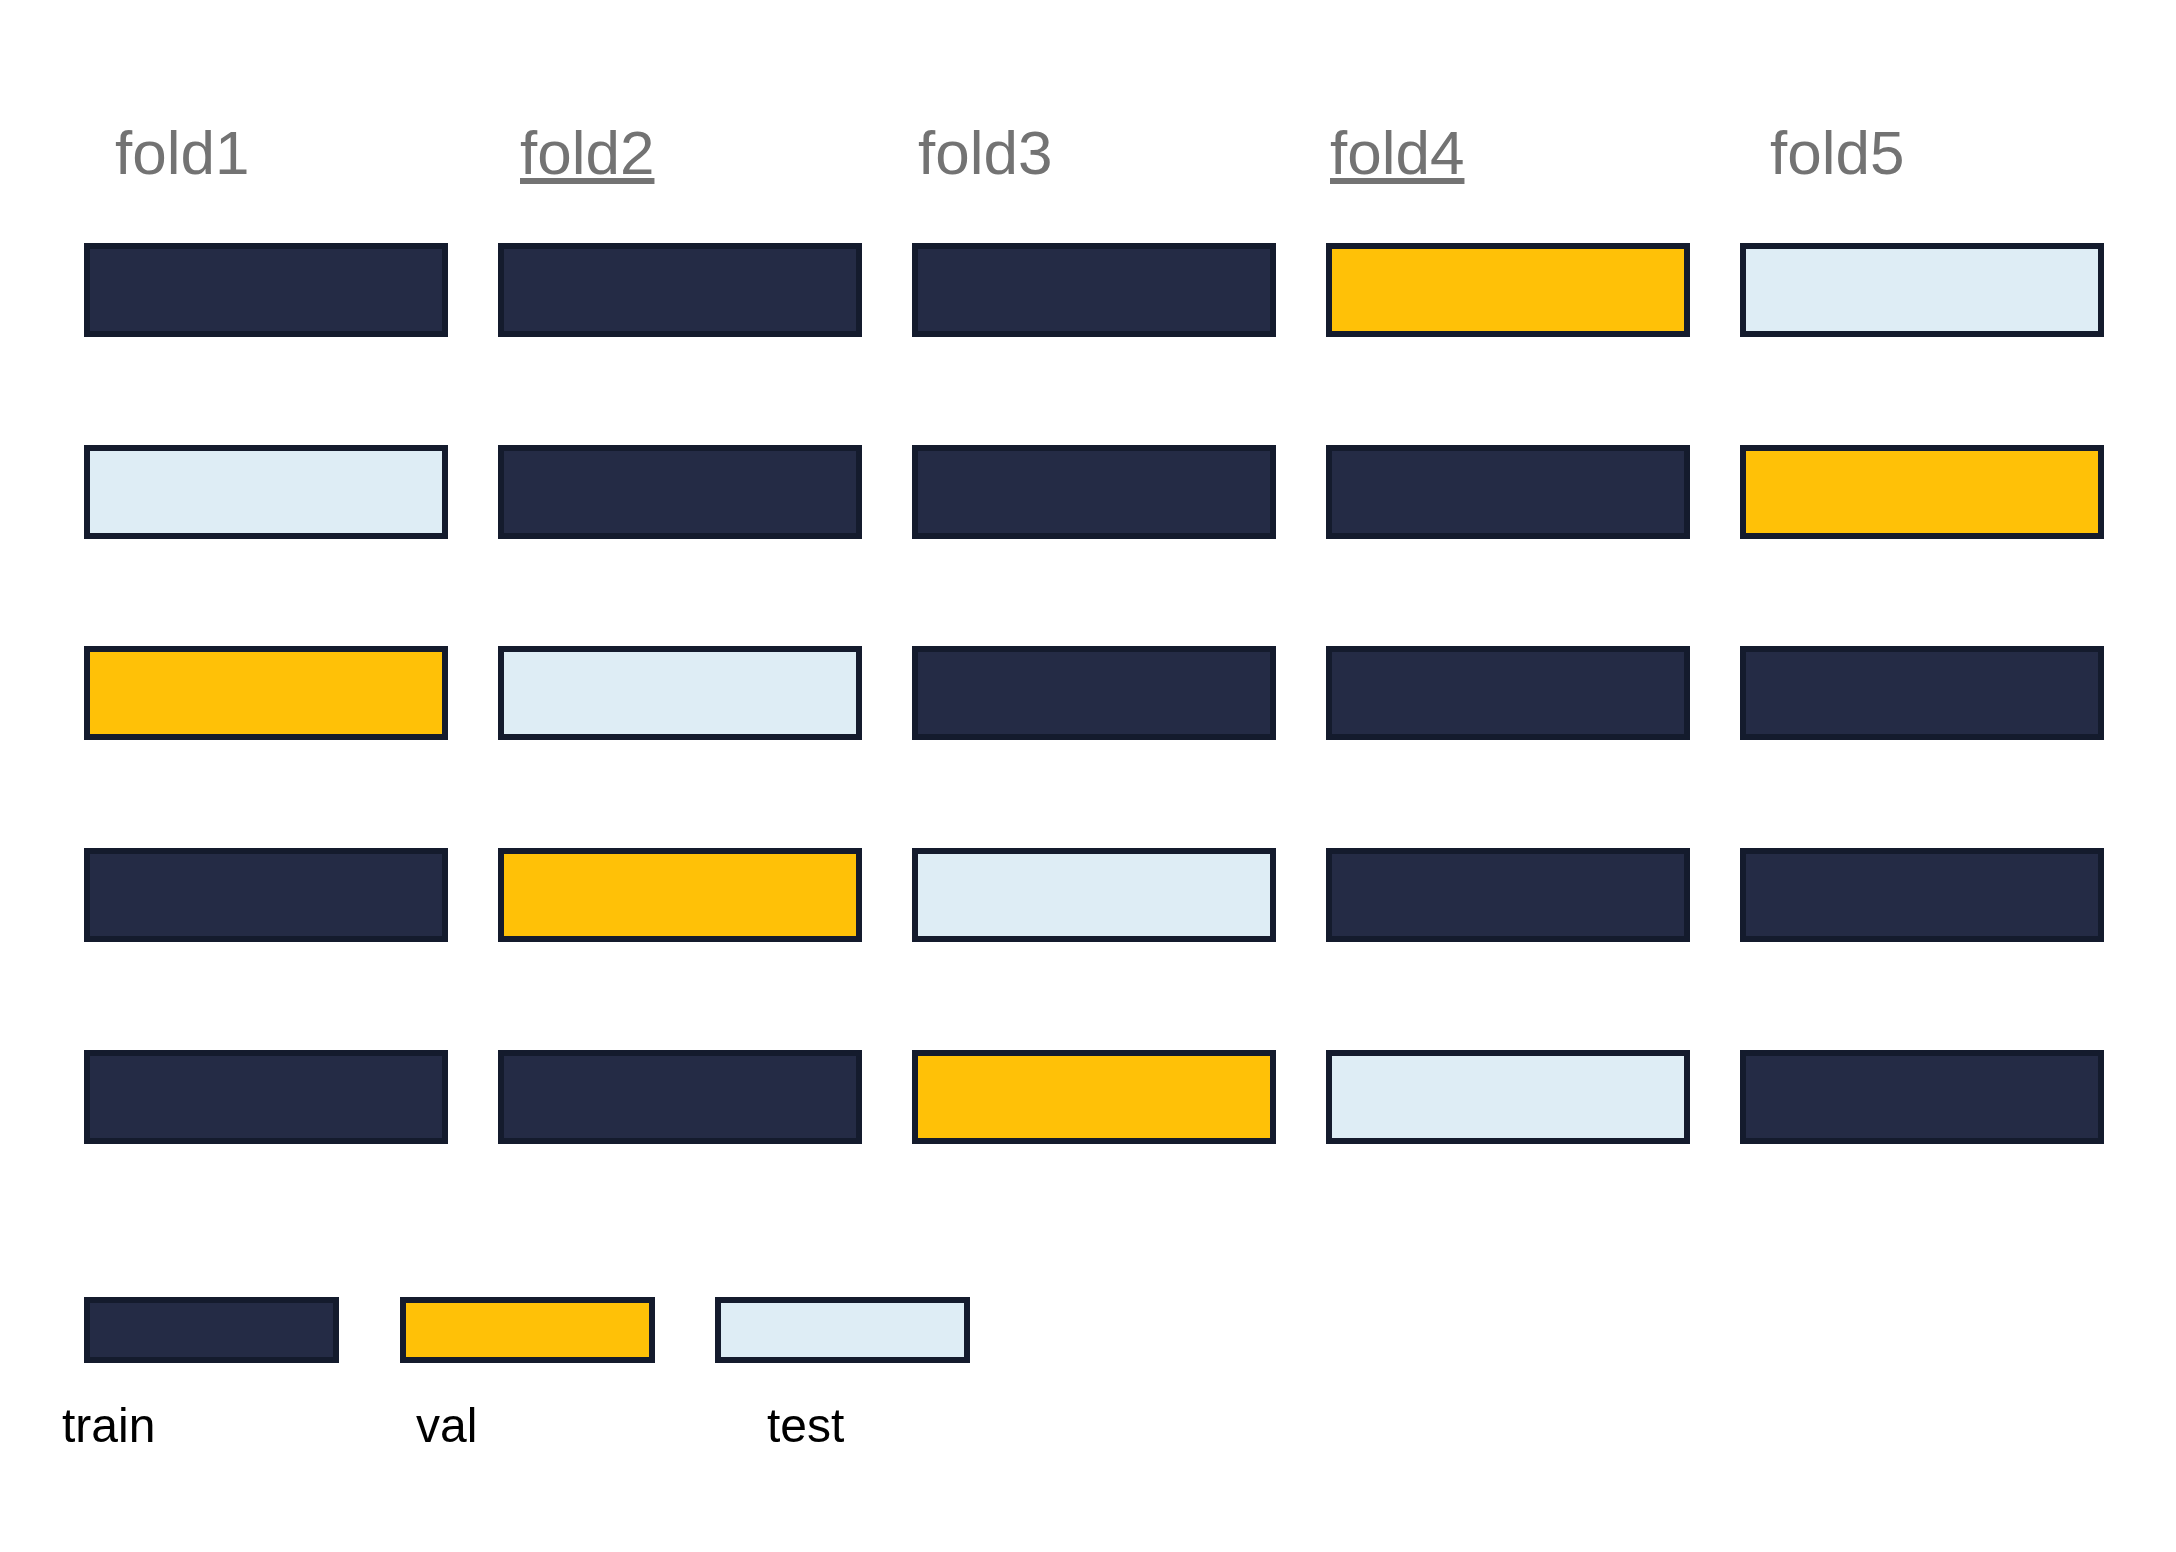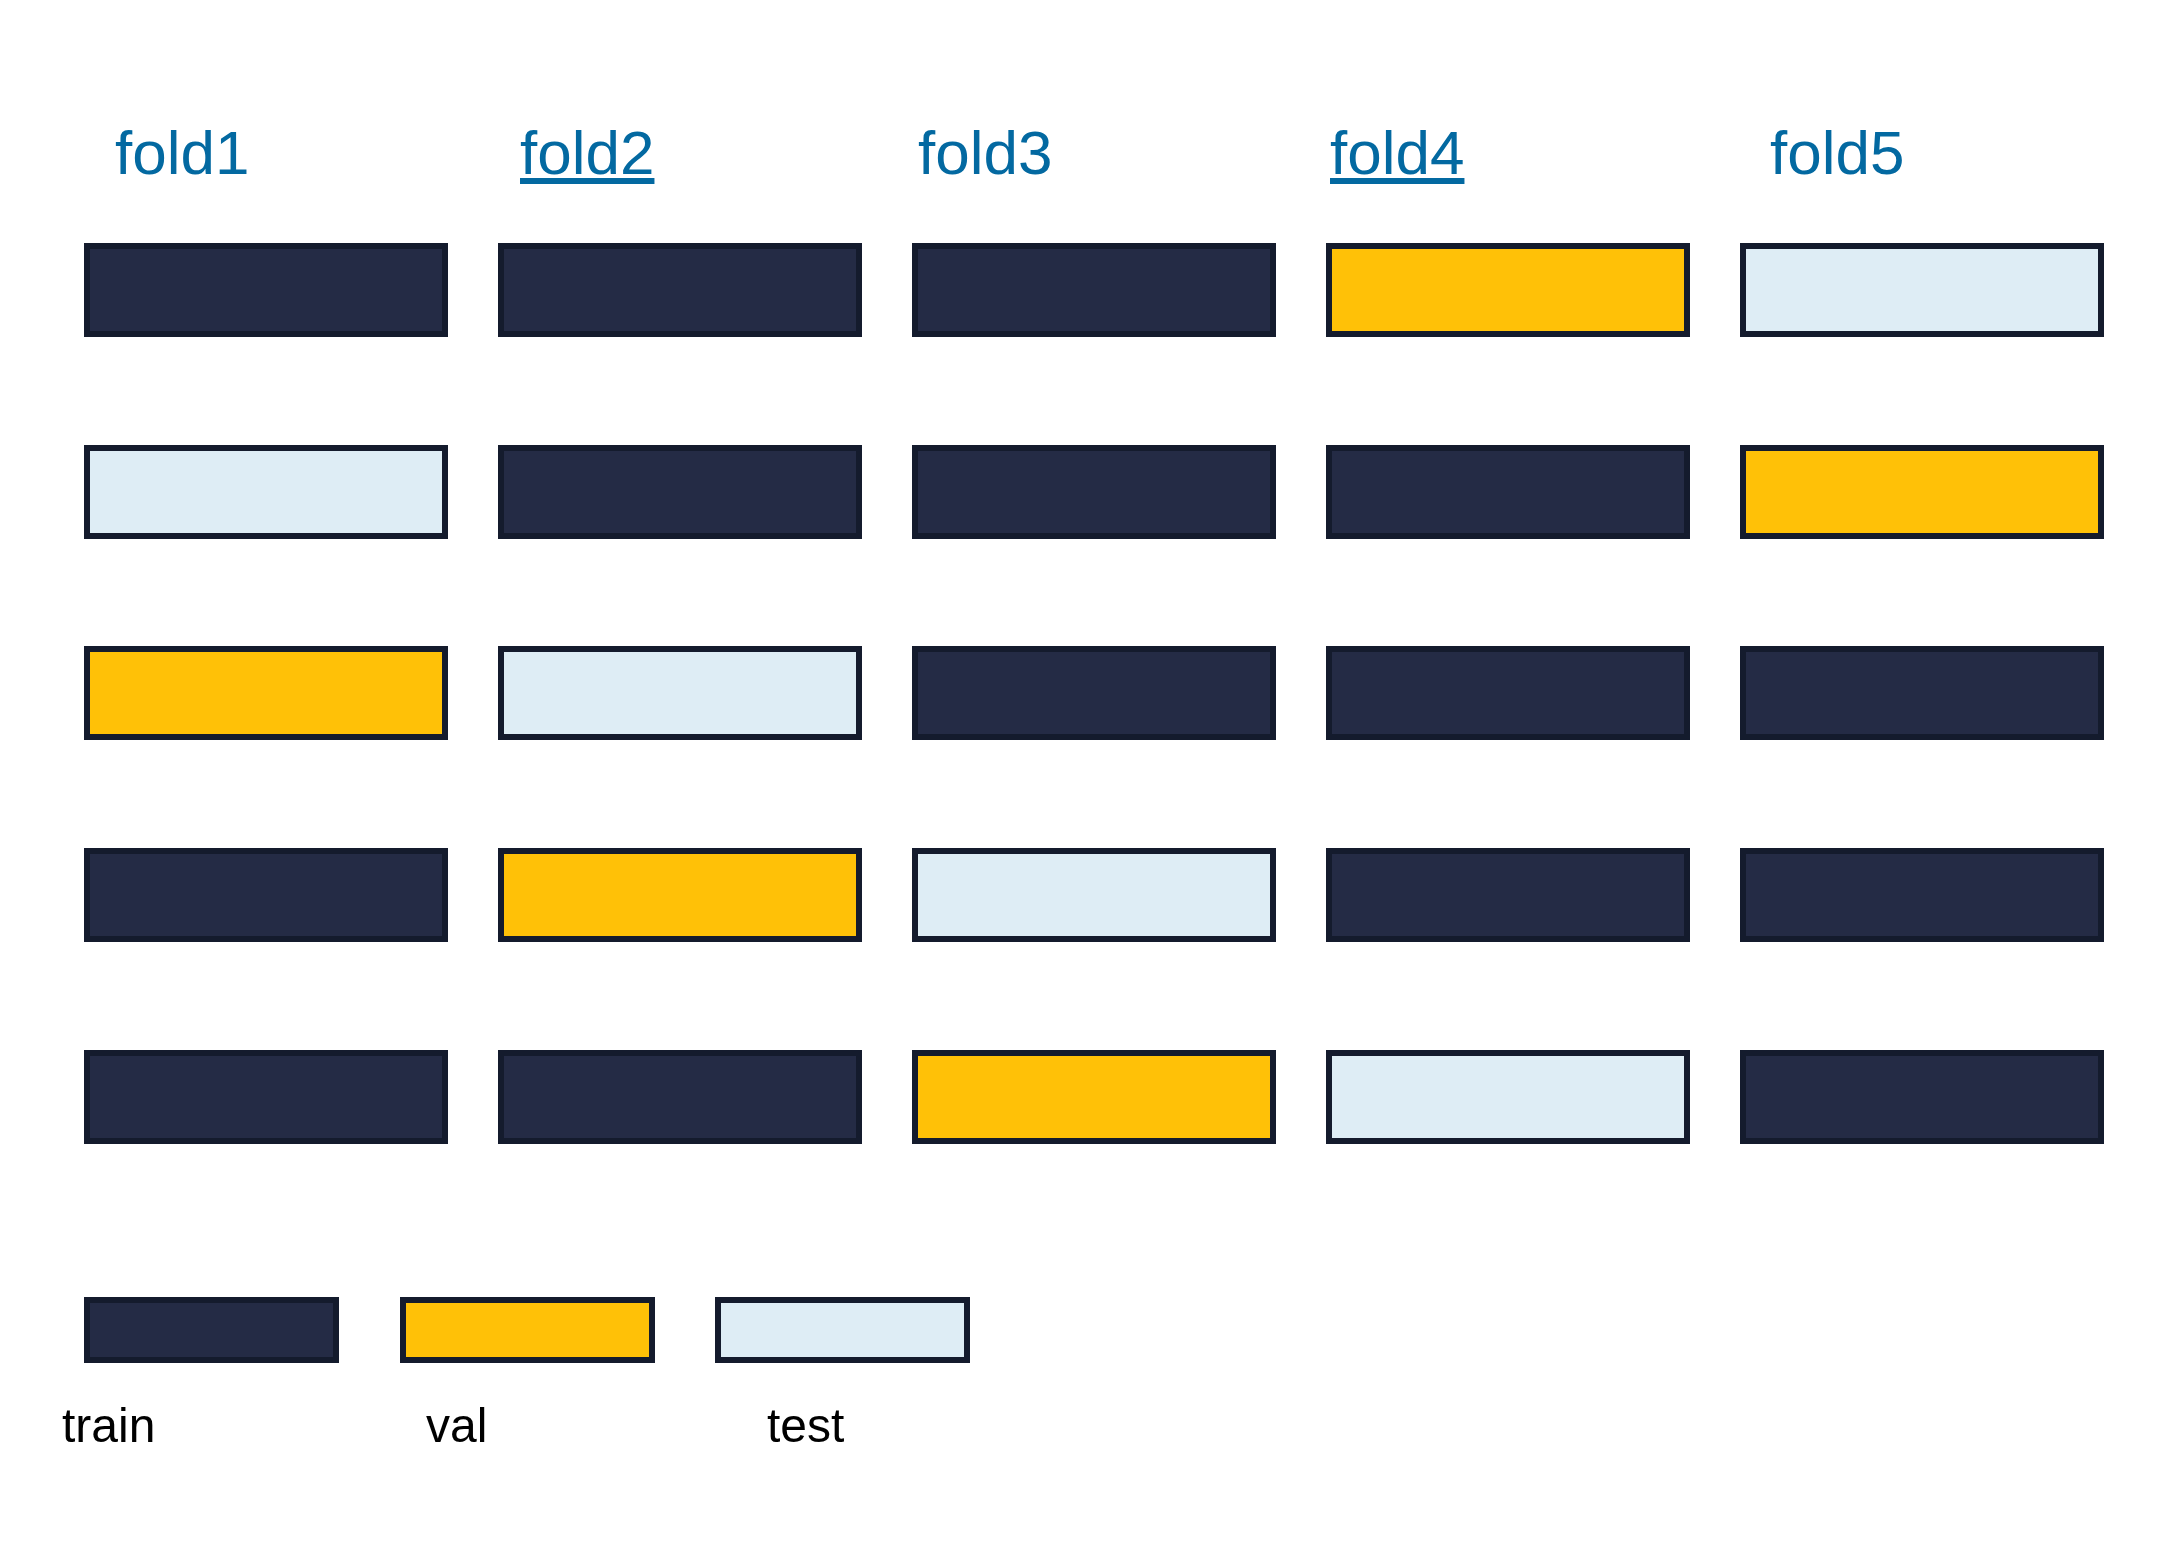--- a/index.html
+++ b/index.html
@@ -20,21 +20,21 @@
     height: 1552px;
     background: #ffffff;
   }
 
   
   .col-label {
     position: absolute;
     top: 122px;
     font-size: 62px;
     line-height: 62px;
-    color: #0369a1;
+    color: #737373;
     white-space: nowrap;
     font-family: "Liberation Sans", sans-serif;
   }
 
   
   .cell {
     position: absolute;
     box-sizing: border-box;
     border: 6px solid #141B2D;
     width: 364px;
@@ -103,16 +103,16 @@
       <div class="cell val" style="left: 912px; top: 1050px; width: 364px; height: 94px;"></div>
       <div class="cell test" style="left: 1326px; top: 1050px; width: 364px; height: 94px;"></div>
       <div class="cell train" style="left: 1740px; top: 1050px; width: 364px; height: 94px;"></div>
     </div>
 
   <div class="legend-swatch train" style="left:84px;  width:255px;"></div>
   <div class="legend-swatch val" style="left:400px; width:255px;"></div>
   <div class="legend-swatch test" style="left:715px; width:255px;"></div>
 
   <div class="legend-label" style="left:62px;">train</div>
-  <div class="legend-label" style="left:426px;">val</div>
+  <div class="legend-label" style="left:416px;">val</div>
   <div class="legend-label" style="left:767px;">test</div>
 
 </div>
 
 </body></html>

